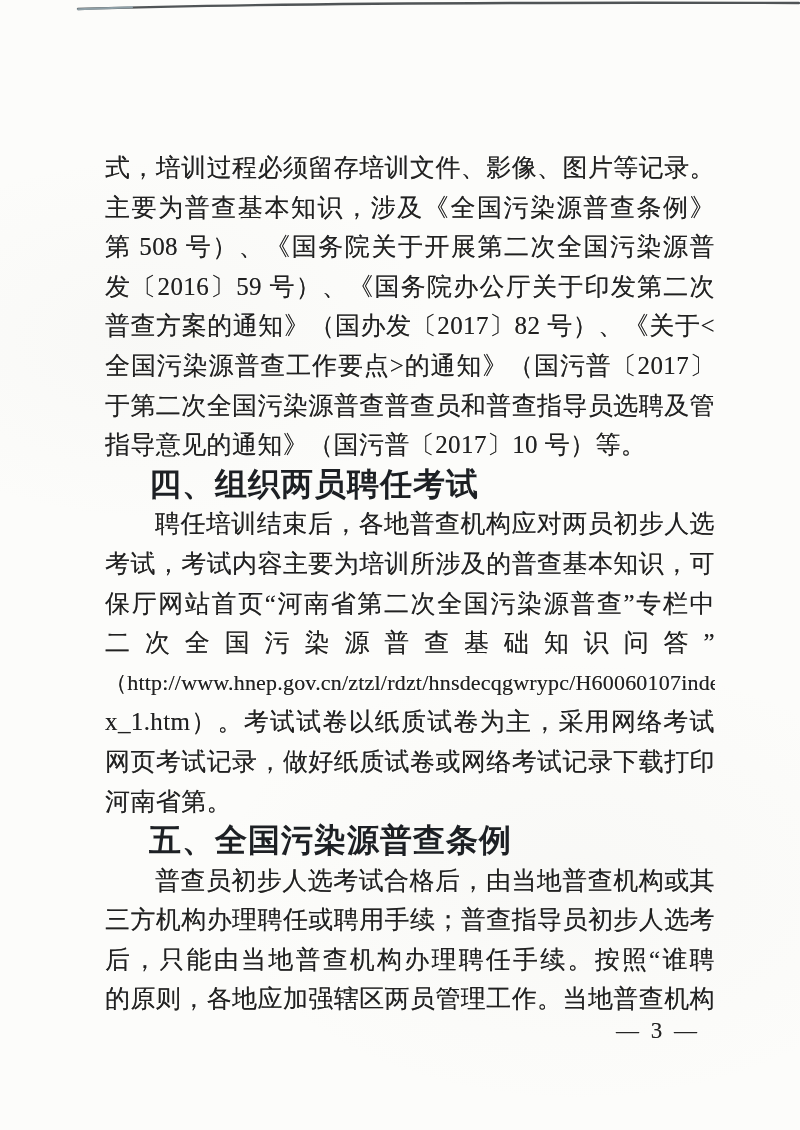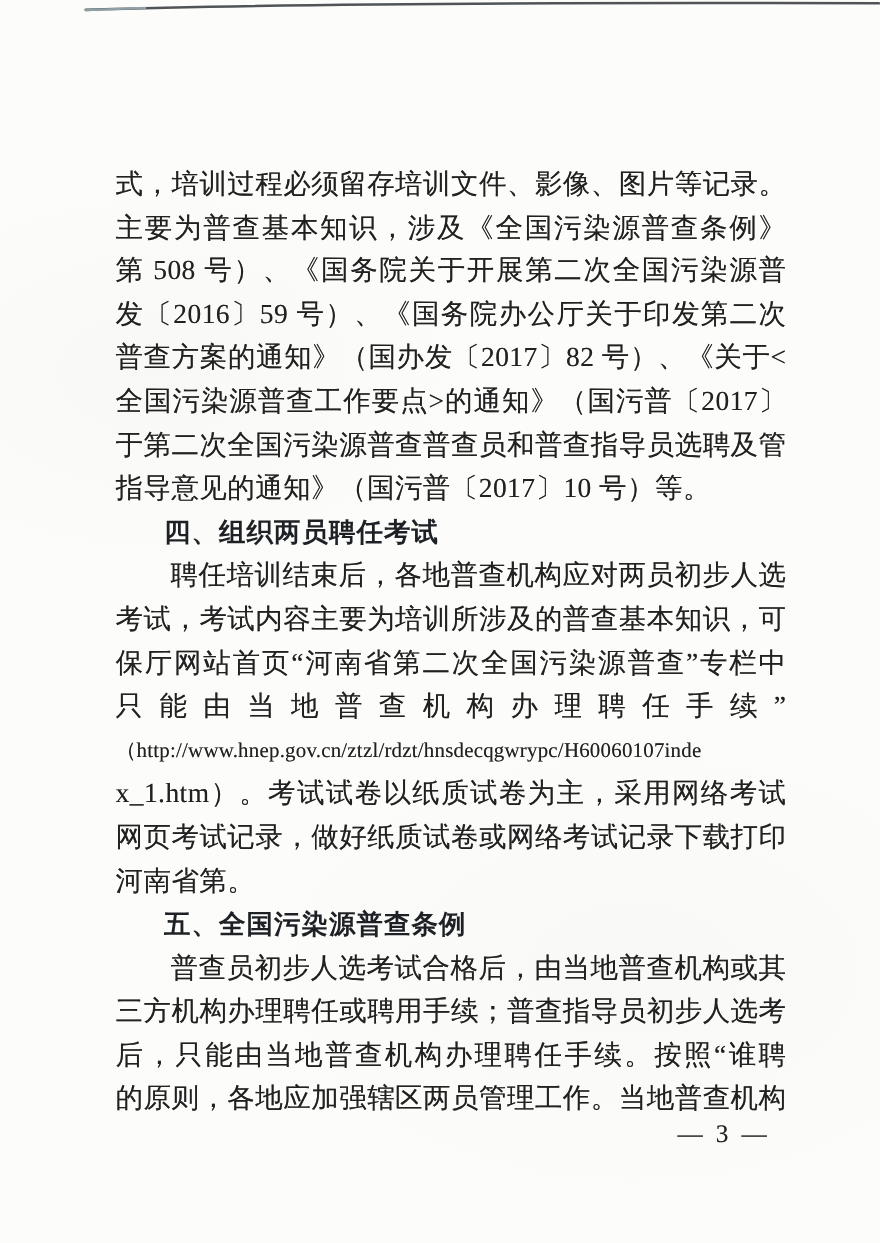--- a/index.html
+++ b/index.html
@@ -41,29 +41,29 @@
     text-shadow: 0 0 0.5px rgba(45,45,45,0.55);
     overflow: hidden;
   }
   .line.end {
     text-align-last: left;
   }
   .line.indent {
     text-indent: 50px;
   }
   .line.url {
-    font-size: 19px;
+    font-size: 22px;
     letter-spacing: 0.2px;
     text-align: right;
     text-align-last: left;
   }
   .heading {
     font-family: "Liberation Sans", "DejaVu Sans", sans-serif;
     font-weight: 700;
-    font-size: 24px;
+    font-size: 32px;
     height: 39.6px;
     line-height: 39.6px;
     padding-left: 44px;
     color: #1d2024;
     letter-spacing: 1px;
   }
   .pageno {
     position: absolute;
     left: 616px;
     top: 1018px;
@@ -92,21 +92,21 @@
         <div class="line">普查方案的通知》（国办发〔2017〕82 号）、《关于&lt;印发第二次</div>
         <div class="line">全国污染源普查工作要点&gt;的通知》（国污普〔2017〕9 号）、《关</div>
         <div class="line">于第二次全国污染源普查普查员和普查指导员选聘及管理工作</div>
         <div class="line end">指导意见的通知》（国污普〔2017〕10 号）等。</div>
       </div>
       <div class="heading">四、组织两员聘任考试</div>
       <div class="paragraph">
         <div class="line indent">聘任培训结束后，各地普查机构应对两员初步人选组织聘任</div>
         <div class="line">考试，考试内容主要为培训所涉及的普查基本知识，可参考省环</div>
         <div class="line">保厅网站首页“河南省第二次全国污染源普查”专栏中“河南省第</div>
-        <div class="line spread">只能由当地普查机构办理聘任手续”</div>
+        <div class="line spread">二次全国污染源普查基础知识问答”</div>
         <div class="line url">（http://www.hnep.gov.cn/ztzl/rdzt/hnsdecqgwrypc/H60060107inde</div>
         <div class="line">x_1.htm）。考试试卷以纸质试卷为主，采用网络考试的，必须有</div>
         <div class="line">网页考试记录，做好纸质试卷或网络考试记录下载打印件的存档</div>
         <div class="line end">河南省第。</div>
       </div>
       <div class="heading">五、全国污染源普查条例</div>
       <div class="paragraph">
         <div class="line indent">普查员初步人选考试合格后，由当地普查机构或其聘用的第</div>
         <div class="line">三方机构办理聘任或聘用手续；普查指导员初步人选考试合格</div>
         <div class="line">后，只能由当地普查机构办理聘任手续。按照“谁聘任，谁管理”</div>

